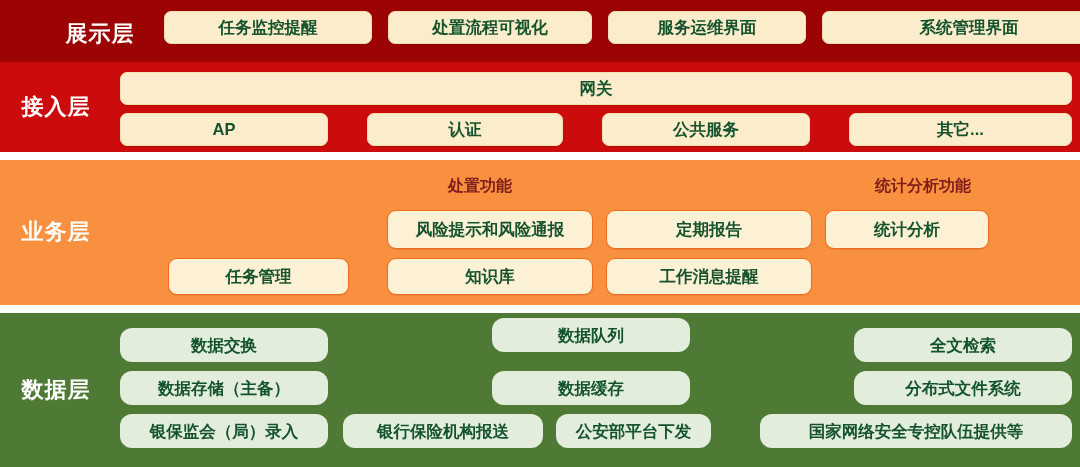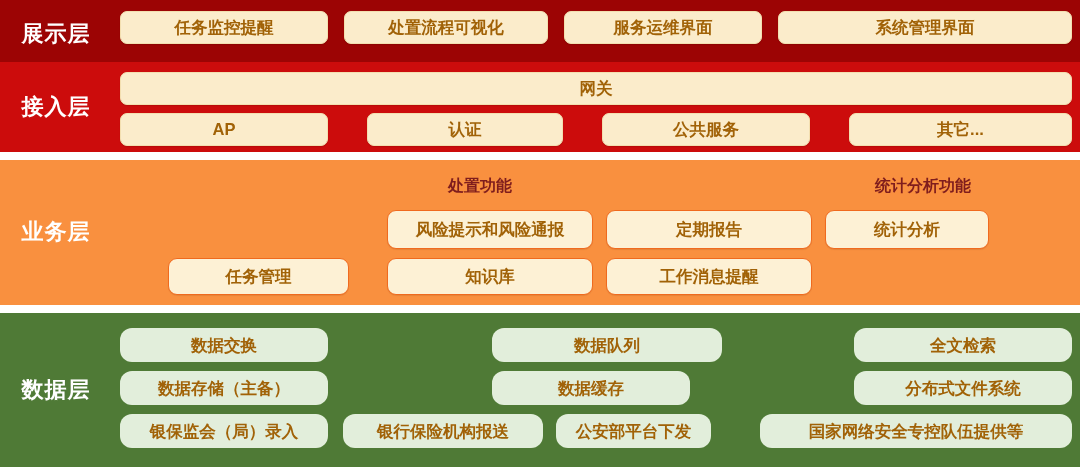--- a/index.html
+++ b/index.html
@@ -53,21 +53,21 @@
   .box {
     position: absolute;
     box-sizing: border-box;
     display: flex;
     align-items: center;
     justify-content: center;
     text-align: center;
     border-radius: 7px;
     font-size: 16.5px;
     font-weight: 600;
-    color: #a16207;
+    color: #14532d;
     line-height: 1.15;
     white-space: nowrap;
   }
 
   
   .box.cream {
     background: #fbeccb;
     border: 1px solid #f3dfb0;
     box-shadow: 0 1px 1px rgba(0,0,0,.10);
   }
@@ -96,21 +96,21 @@
     color: #7f1d1d;
     white-space: nowrap;
     transform: translateX(-50%);
   }
 </style>
 </head>
 <body>
 
 <div id="diagram">
 
-  <div class="layer" style="top:0px; height:69px; background:#9c0404;">
+  <div class="layer" style="top:0px; height:69px; background:#9c0404;padding-left:44px;">
     <div class="layer-label">展示层</div>
     <div class="layer-body">
       <div class="box cream" style="left:8px; top:11px; width:208px; height:33px;">任务监控提醒</div>
       <div class="box cream" style="left:232px; top:11px; width:204px; height:33px;">处置流程可视化</div>
       <div class="box cream" style="left:452px; top:11px; width:198px; height:33px;">服务运维界面</div>
       <div class="box cream" style="left:666px; top:11px; width:294px; height:33px;">系统管理界面</div>
     </div>
   </div>
 
   <div class="layer" style="top:62px; height:90px; background:#cc0c0c;">
@@ -141,21 +141,21 @@
       <div class="box cream-orange" style="left:275px; top:98px; width:206px; height:37px;">知识库</div>
       <div class="box cream-orange" style="left:494px; top:98px; width:206px; height:37px;">工作消息提醒</div>
     </div>
   </div>
 
   <div class="layer" style="top:313px; height:154px; background:#4f7a36;">
     <div class="layer-label">数据层</div>
     <div class="layer-body">
 
       <div class="box mint" style="left:8px; top:15px; width:208px; height:34px;">数据交换</div>
-      <div class="box mint" style="left:380px; top:15px; width:230px; height:34px;">数据队列</div>
+      <div class="box mint" style="left:380px; top:5px; width:198px; height:34px;">数据队列</div>
       <div class="box mint" style="left:742px; top:15px; width:218px; height:34px;">全文检索</div>
 
       <div class="box mint" style="left:8px; top:58px; width:208px; height:34px;">数据存储（主备）</div>
       <div class="box mint" style="left:380px; top:58px; width:198px; height:34px;">数据缓存</div>
       <div class="box mint" style="left:742px; top:58px; width:218px; height:34px;">分布式文件系统</div>
 
       <div class="box mint" style="left:8px; top:101px; width:208px; height:34px;">银保监会（局）录入</div>
       <div class="box mint" style="left:231px; top:101px; width:200px; height:34px;">银行保险机构报送</div>
       <div class="box mint" style="left:444px; top:101px; width:155px; height:34px;">公安部平台下发</div>
       <div class="box mint" style="left:648px; top:101px; width:312px; height:34px;">国家网络安全专控队伍提供等</div>

